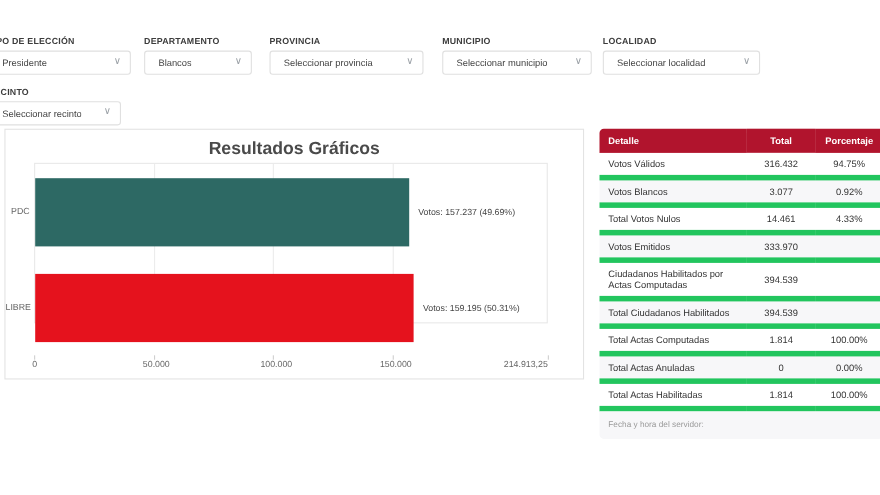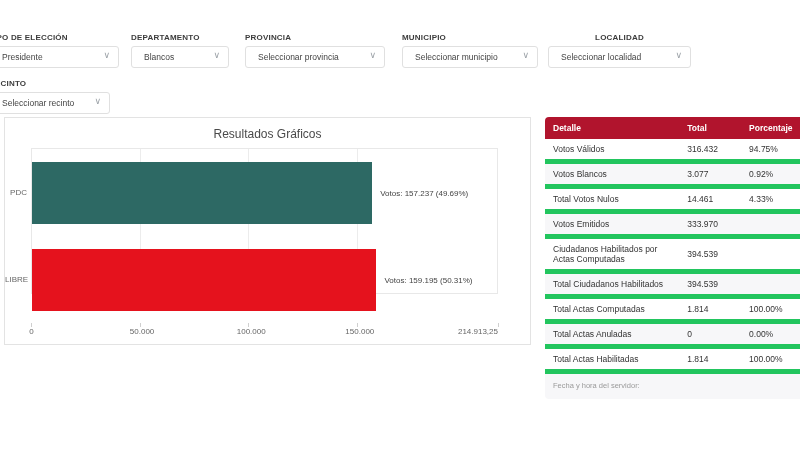--- a/index.html
+++ b/index.html
@@ -18,37 +18,37 @@
   .fgroup { position:absolute; }
   .flabel { font-size:8px; font-weight:bold; color:#3c3c3c; letter-spacing:.2px; margin-bottom:4px; white-space:nowrap; }
   .fselect { height:22px; border:1px solid #e0e0e0; border-radius:3px; background:#fff;
     display:flex; align-items:center; justify-content:space-between; padding:0 8px 0 12px; cursor:pointer; }
   .fvalue { font-size:8.5px; color:#444; white-space:nowrap; overflow:hidden; }
   .chev { font-size:9px; color:#9aa0a6; line-height:1; transform:translateY(-2px); }
 
   
   .chart-card { position:absolute; left:4px; top:117px; width:527px; height:228px;
     background:#fff; border:1px solid #e3e3e3; }
-  .chart-title { text-align:center; margin-top:9px; font-size:12px; color:#4a4a4a; font-weight:normal; }
+  .chart-title { text-align:center; margin-top:9px; font-size:16px; color:#4a4a4a; font-weight:bold; }
   .plot-wrap { position:absolute; left:0; top:30px; width:527px; height:196px; }
   .plot { position:absolute; left:26px; top:0; width:467px; height:146px; border:1px solid #e8e8e8; background:#fff; }
   .gridline { position:absolute; top:0; bottom:0; width:1px; background:#ececec; }
   .bar { position:absolute; height:62px; }
   .bar-label { position:absolute; font-size:8px; color:#444; white-space:nowrap; transform:translateY(-50%); }
   .cat-label { position:absolute; left:0; width:22px; text-align:right; font-size:8px; color:#666;
     transform:translateY(-50%); white-space:nowrap; }
   .xtick { position:absolute; top:179px; font-size:8px; color:#666; white-space:nowrap; }
   .tickmark { position:absolute; top:175px; width:1px; height:4px; background:#cfcfcf; }
 
   
   .table-card { position:absolute; left:545px; top:117px; width:258px; }
   .rtable { width:100%; border-collapse:collapse; }
   .rtable th { background:var(--hdr,#b1142d); color:#fff; font-size:8.5px; font-weight:bold;
     padding:6px 8px; text-align:left; }
-  .rtable th.num, .rtable td.num { text-align:left;margin-top:48px; }
+  .rtable th.num, .rtable td.num { text-align:center;margin-top:48px; }
   .rtable th:first-child { border-top-left-radius:4px; }
   .rtable th:last-child { border-top-right-radius:4px; }
   .rtable td { font-size:8.5px; color:#333; padding:5px 8px; border-bottom:5px solid #22c55e; background:#fff; }
   .rtable tr.alt td { background:#f7f7f9; }
   .tfoot { background:#f7f7f9; padding:6px 8px 8px 8px; border-radius:0 0 4px 4px; }
   .tfoot div { font-size:7.5px; color:#9a9a9a; line-height:1.5; }
 </style>
 </head>
 <body>
 
@@ -77,21 +77,21 @@
           <span class="chev">∨</span>
         </div>
       </div>
       <div class="fgroup" style="left: 402px; top: 33px; width: 136px;">
         <div class="flabel">MUNICIPIO</div>
         <div class="fselect">
           <span class="fvalue">Seleccionar municipio</span>
           <span class="chev">∨</span>
         </div>
       </div>
-      <div class="fgroup" style="left: 548px; top: 33px; width: 143px; text-align: center;">
+      <div class="fgroup" style="left: 548px; top: 33px; width: 143px;">
         <div class="flabel">LOCALIDAD</div>
         <div class="fselect">
           <span class="fvalue">Seleccionar localidad</span>
           <span class="chev">∨</span>
         </div>
       </div>
       <div class="fgroup" style="left: -11px; top: 79px; width: 121px;">
         <div class="flabel">RECINTO</div>
         <div class="fselect">
           <span class="fvalue">Seleccionar recinto</span>

